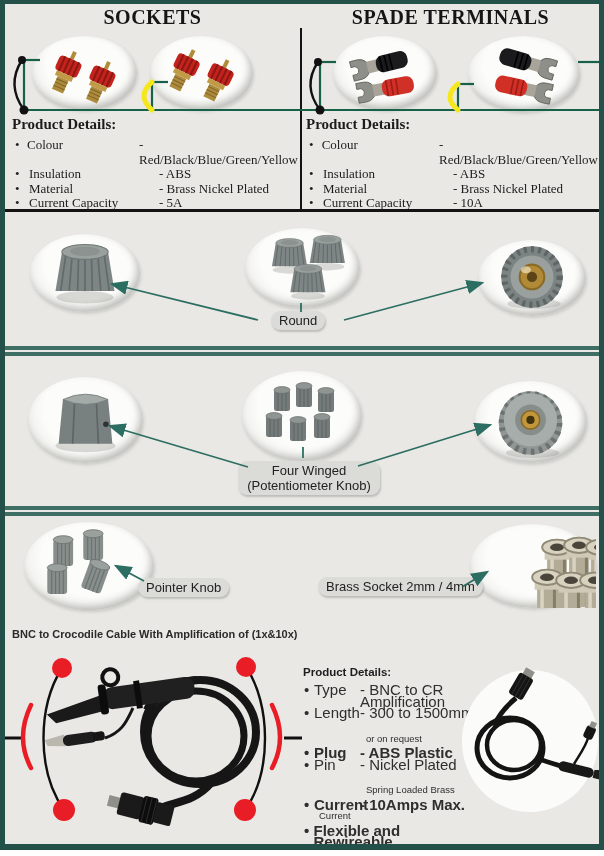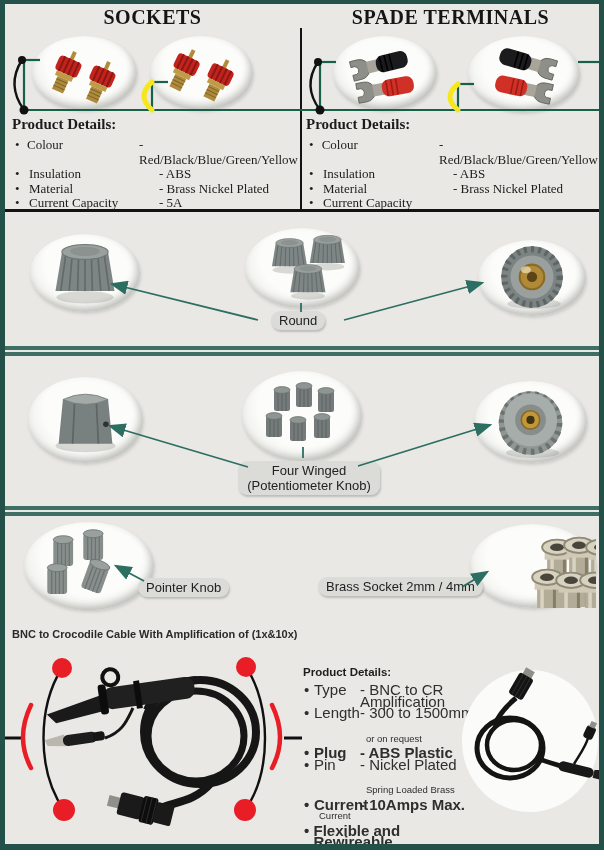--- a/index.html
+++ b/index.html
@@ -197,20 +197,21 @@
     <div class="pd-row">
         <span class="pd-label">Insulation</span>
         <span class="pd-value">- ABS</span>
       </div>
     <div class="pd-row">
         <span class="pd-label">Material</span>
         <span class="pd-value">- Brass Nickel Plated</span>
       </div>
     <div class="pd-row">
         <span class="pd-label">Current Capacity</span>
+        <span class="pd-value">- 10A</span>
       </div>
   </div>
 
   <div class="photo" style="left:30px;top:234px;width:110px;height:78px;">
     <svg viewBox="0 0 100 74">
         <use href="#sym-knob-side"></use>
       </svg>
   </div>
   <div class="photo" style="left:245px;top:228px;width:115px;height:80px;">
     <svg viewBox="0 0 100 74">

